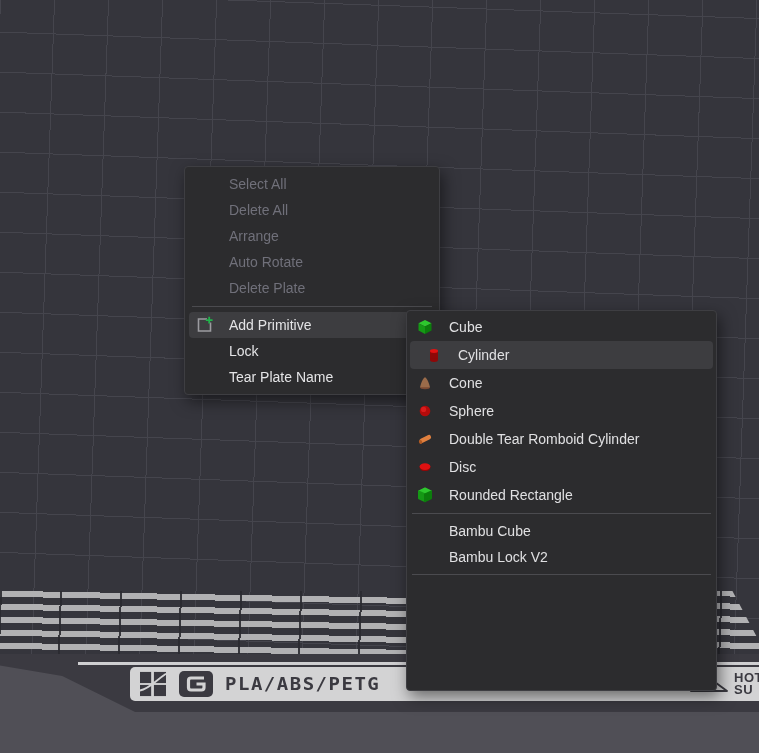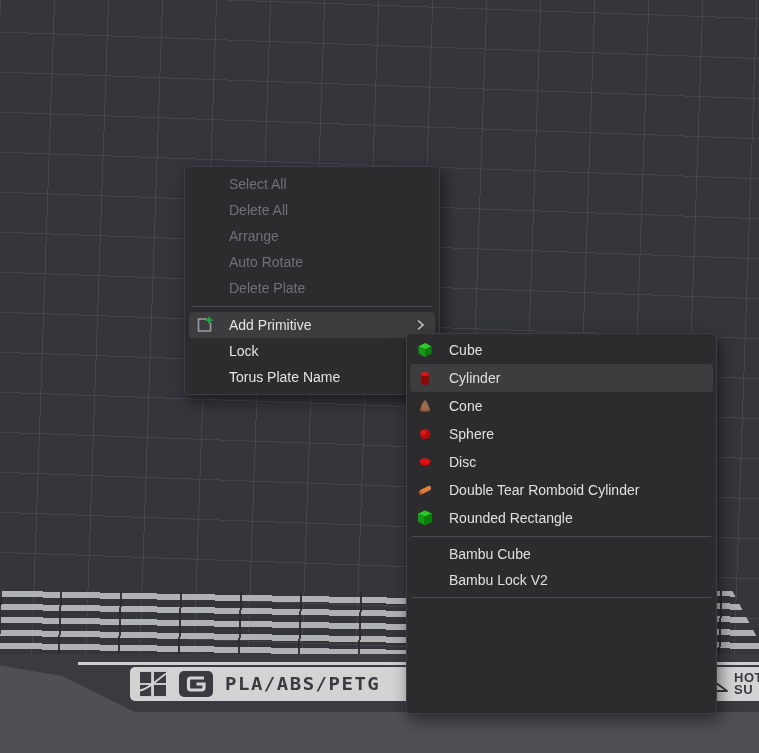--- a/index.html
+++ b/index.html
@@ -35,33 +35,33 @@
   .material{font-family:"DejaVu Sans Mono",monospace;font-weight:bold;font-size:19px;
     letter-spacing:1.5px;color:var(--plate-edge);white-space:nowrap;transform:scaleY(.92);}
   .warning{margin-left:auto;display:flex;align-items:center;gap:3px;flex:none;margin-right:-4px;}
   .warn-text{display:flex;flex-direction:column;font-weight:bold;font-size:13px;line-height:12px;
     color:var(--plate-edge);letter-spacing:.5px;}
 
   
   .menu{position:absolute;background:var(--menu-bg);border:1px solid var(--menu-border);
     border-radius:4px;box-shadow:3px 6px 16px rgba(0,0,0,.5);}
   .main-menu{left:184px;top:166px;width:256px;height:229px;padding:4px 0;z-index:5;}
-  .sub-menu{left:406px;top:310px;width:311px;height:381px;padding:2px 0;z-index:6;margin-top:23px;}
+  .sub-menu{left:406px;top:310px;width:311px;height:381px;padding:2px 0;z-index:6;}
 
   .mi{height:26px;display:flex;align-items:center;font-size:14px;color:var(--txt);position:relative;padding-left:44px;}
   .mi.disabled{color:var(--txt-dis);}
   .mi.hl{background:var(--menu-hl);border-radius:4px;margin:0 4px;padding-left:40px;align-items:center;}
   .ap-icon{position:absolute;left:6px;top:50%;transform:translateY(-50%);}
   .chev{position:absolute;right:8px;top:50%;transform:translateY(-50%);}
   .sep{height:1px;background:#4b4b4f;margin:5px 7px;}
 
   .si{height:28px;display:flex;align-items:center;padding-left:10px;font-size:14px;color:#e0e0e2;}
   .si .ic{width:16px;height:16px;margin-right:16px;flex:none;}
   .si.small{height:26px;}
-  .si.hl{background:var(--menu-hl);margin:0 3px;border-radius:4px;padding-left:7px;}
+  .si.hl{background:var(--menu-hl);margin:0 3px;border-radius:4px;padding-left:16px;}
   .sub-sep{height:1px;background:#4b4b4f;margin:4px 5px;}
 </style>
 </head>
 <body>
 
 <div class="stage">
   <div class="grid"></div>
   <div class="stripes"></div>
   <div class="floor"></div>
   <div class="plate-edge"></div>
@@ -116,21 +116,21 @@
       </svg>
       <span>Add Primitive</span>
       <svg class="chev" width="14" height="14" viewBox="0 0 14 14">
         <polyline points="5,2.5 10,7 5,11.5" stroke="#c8c8c8" stroke-width="1.6" fill="none"></polyline>
       </svg>
     </div>
     <div class="mi">
         <span>Lock</span>
       </div>
     <div class="mi">
-        <span>Torus Plate Name</span>
+        <span>Tear Plate Name</span>
       </div>
   </div>
 
   <div class="menu sub-menu">
     <div class="si">
       <svg class="ic" viewBox="0 0 16 16">
         <polygon points="8,1 14.5,4.2 8,7.4 1.5,4.2" fill="#2ec82e"></polygon>
         <polygon points="1.5,4.2 8,7.4 8,15 1.5,11.6" fill="#159915"></polygon>
         <polygon points="14.5,4.2 8,7.4 8,15 14.5,11.6" fill="#0c7d0c"></polygon>
       </svg>
@@ -153,31 +153,31 @@
     </div>
     <div class="si">
       <svg class="ic" viewBox="0 0 16 16">
         <circle cx="8" cy="8" r="5.3" fill="#b40b0b"></circle>
         <circle cx="6.6" cy="6.4" r="2.6" fill="#e02020" opacity=".85"></circle>
       </svg>
         <span>Sphere</span>
     </div>
     <div class="si">
       <svg class="ic" viewBox="0 0 16 16">
+        <rect x="2" y="5.8" width="12.5" height="4.6" rx="2.3" transform="rotate(-27 8 8)" fill="#e0803f"></rect>
+        <ellipse cx="3.6" cy="11" rx="1.6" ry="2" transform="rotate(-27 3.6 11)" fill="#b35a22"></ellipse>
+      </svg>
+        <span>Double Tear Romboid Cylinder</span>
+    </div>
+    <div class="si">
+      <svg class="ic" viewBox="0 0 16 16">
         <ellipse cx="8" cy="8.8" rx="5.4" ry="3.3" fill="#8f0808"></ellipse>
         <ellipse cx="8" cy="7.6" rx="5.4" ry="3.3" fill="#de1111"></ellipse>
       </svg>
         <span>Disc</span>
-    </div>
-    <div class="si">
-      <svg class="ic" viewBox="0 0 16 16">
-        <rect x="2" y="5.8" width="12.5" height="4.6" rx="2.3" transform="rotate(-27 8 8)" fill="#e0803f"></rect>
-        <ellipse cx="3.6" cy="11" rx="1.6" ry="2" transform="rotate(-27 3.6 11)" fill="#b35a22"></ellipse>
-      </svg>
-        <span>Double Tear Romboid Cylinder</span>
     </div>
     <div class="si">
       <svg class="ic" viewBox="0 0 16 16">
         <polygon points="8,1.5 14,4.4 8,7.3 2,4.4" fill="#2ec82e" stroke="#2ec82e" stroke-width="2" stroke-linejoin="round"></polygon>
         <polygon points="2,4.6 8,7.5 8,14.2 2,11.3" fill="#159915" stroke="#159915" stroke-width="2" stroke-linejoin="round"></polygon>
         <polygon points="14,4.6 8,7.5 8,14.2 14,11.3" fill="#0c7d0c" stroke="#0c7d0c" stroke-width="2" stroke-linejoin="round"></polygon>
       </svg>
         <span>Rounded Rectangle</span>
     </div>
     <div class="sub-sep"></div>

